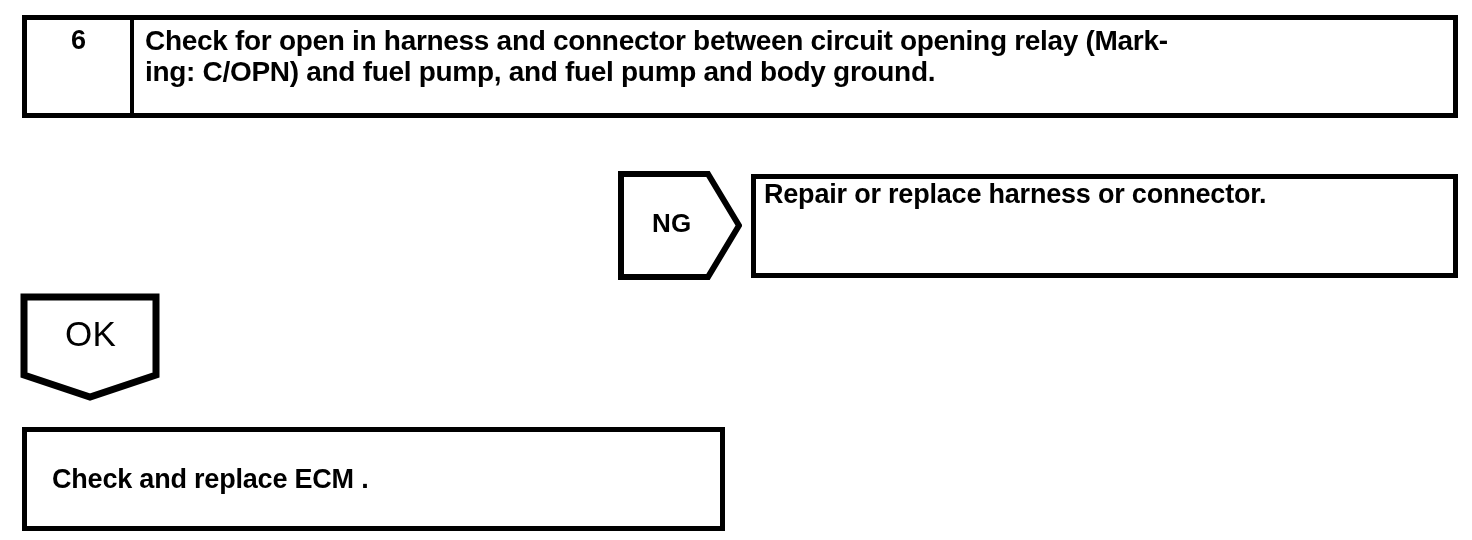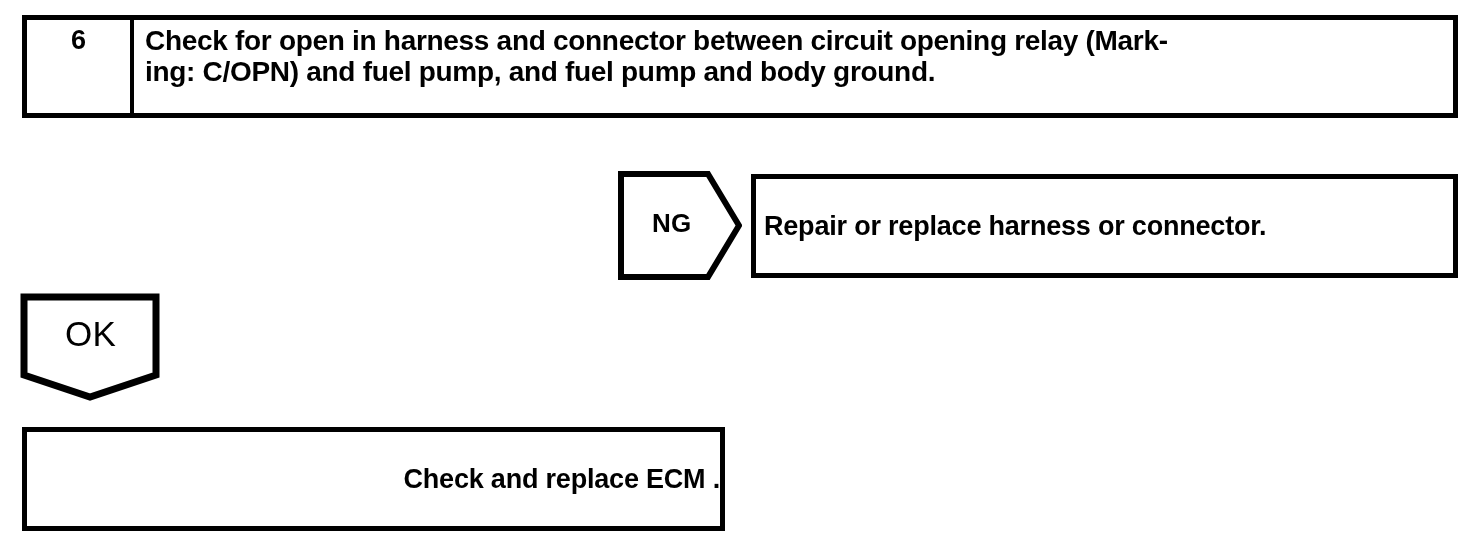--- a/index.html
+++ b/index.html
@@ -87,21 +87,20 @@
   .repair-box {
     position: absolute;
     left: 751px;
     top: 174px;
     width: 707px;
     height: 104px;
     border: 5px solid #000;
     box-sizing: border-box;
     background: #fff;
     display: flex;
-    align-items: center;
   }
   .repair-text {
     padding-left: 8px;
     font-size: 27px;
     font-weight: bold;
     line-height: 31px;
     letter-spacing: -0.2px;
   }
 
   
@@ -132,21 +131,20 @@
     position: absolute;
     left: 22px;
     top: 427px;
     width: 703px;
     height: 104px;
     border: 5px solid #000;
     box-sizing: border-box;
     background: #fff;
     display: flex;
     align-items: center;
-    justify-content: flex-end;
   }
   .ecm-text {
     padding-left: 25px;
     font-size: 27px;
     font-weight: bold;
     line-height: 31px;
     letter-spacing: -0.2px;
   }
 </style>
 </head>

